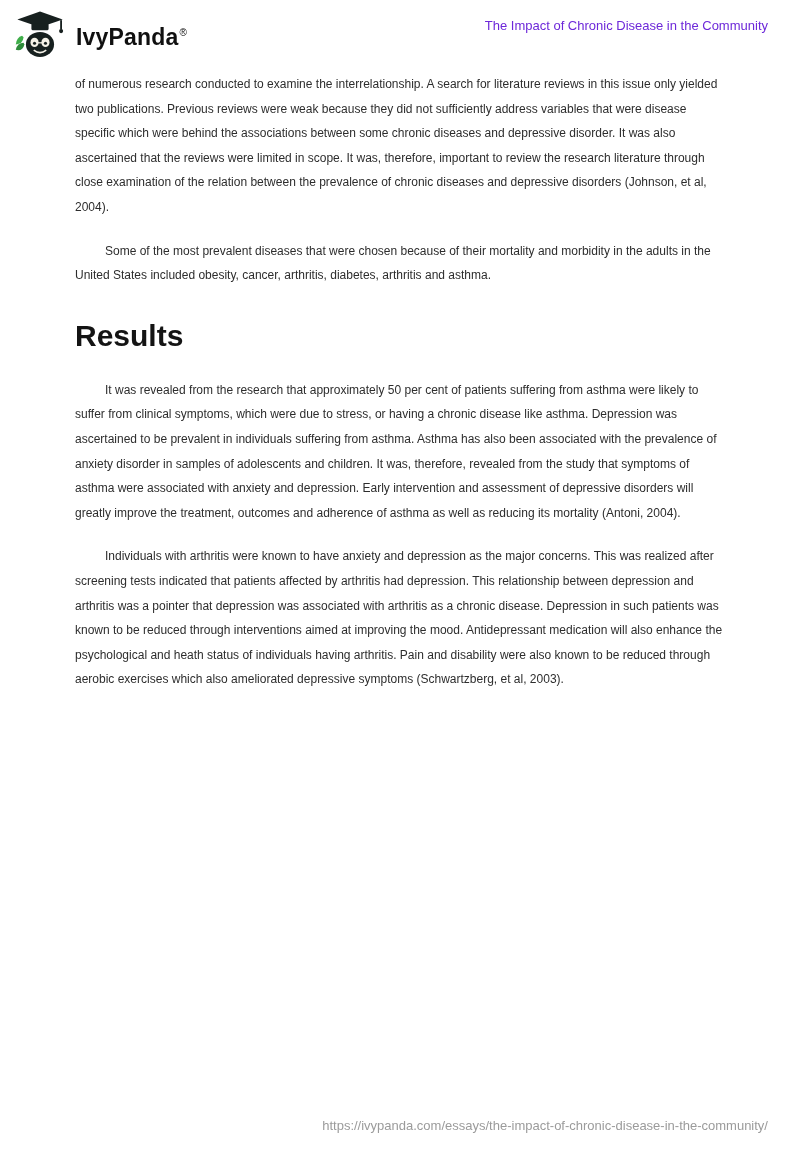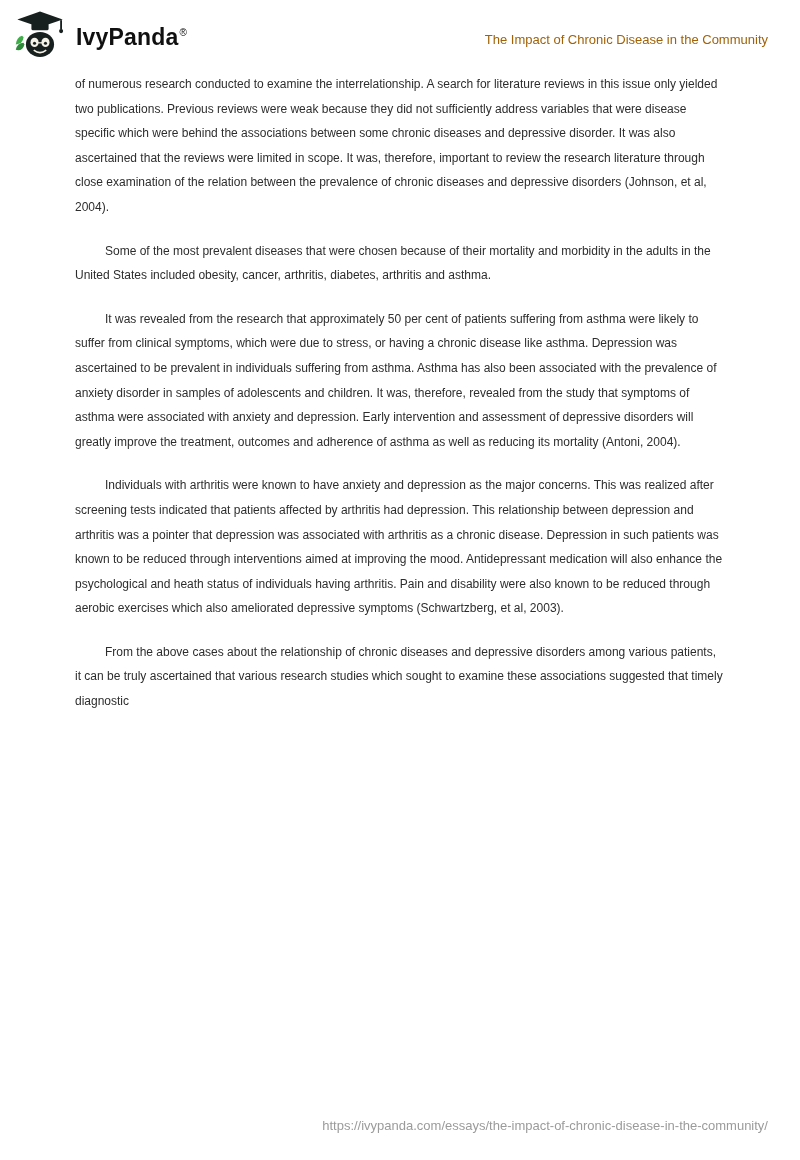--- a/index.html
+++ b/index.html
@@ -38,22 +38,22 @@
   }
   .brand-reg {
     font-size: 10px;
     font-weight: 400;
     vertical-align: super;
     color: #101010;
     margin-left: 1px;
   }
   .doc-title {
     font-size: 13px;
-    color: #a16207;
-    margin-top: 24px;
+    color: #6d28d9;
+    margin-top: 10px;
     text-align: left;
     max-width: 420px;
   }
 
   
   .content {
     padding: 14px 77px 0 75px;
     color: #2d2d2d;
   }
   .para {
@@ -111,23 +111,23 @@
   </a>
   <div class="doc-title">The Impact of Chronic Disease in the Community</div>
 </header>
 
 <main class="content">
   <p class="para">of numerous research conducted to examine the interrelationship. A search for literature reviews in this issue only yielded two publications. Previous reviews were weak because they did not sufficiently address variables that were disease specific which were behind the associations between some chronic diseases and depressive disorder. It was also ascertained that the reviews were limited in scope. It was, therefore, important to review the research literature through close examination of the relation between the prevalence of chronic diseases and depressive disorders (Johnson, et al, 2004).</p>
 
 
   <p class="para indent">Some of the most prevalent diseases that were chosen because of their mortality and morbidity in the adults in the United States included obesity, cancer, arthritis, diabetes, arthritis and asthma.</p>
 
+  <h2 class="section-heading">Results</h2>
 
   <p class="para indent">It was revealed from the research that approximately 50 per cent of patients suffering from asthma were likely to suffer from clinical symptoms, which were due to stress, or having a chronic disease like asthma. Depression was ascertained to be prevalent in individuals suffering from asthma. Asthma has also been associated with the prevalence of anxiety disorder in samples of adolescents and children. It was, therefore, revealed from the study that symptoms of asthma were associated with anxiety and depression. Early intervention and assessment of depressive disorders will greatly improve the treatment, outcomes and adherence of asthma as well as reducing its mortality (Antoni, 2004).</p>
 
   <p class="para indent">Individuals with arthritis were known to have anxiety and depression as the major concerns. This was realized after screening tests indicated that patients affected by arthritis had depression. This relationship between depression and arthritis was a pointer that depression was associated with arthritis as a chronic disease. Depression in such patients was known to be reduced through interventions aimed at improving the mood. Antidepressant medication will also enhance the psychological and heath status of individuals having arthritis. Pain and disability were also known to be reduced through aerobic exercises which also ameliorated depressive symptoms (Schwartzberg, et al, 2003).</p>
 
-  <p class="para indent">From the above cases about the relationship of chronic diseases and depressive disorders among various patients, it can be truly ascertained that various research studies which sought to examine these associations suggested that timely diagnostic</p>
 </main>
 
 <footer class="page-footer">
   <a class="footer-url">https://ivypanda.com/essays/the-impact-of-chronic-disease-in-the-community/</a>
 </footer>
 
 </body></html>

